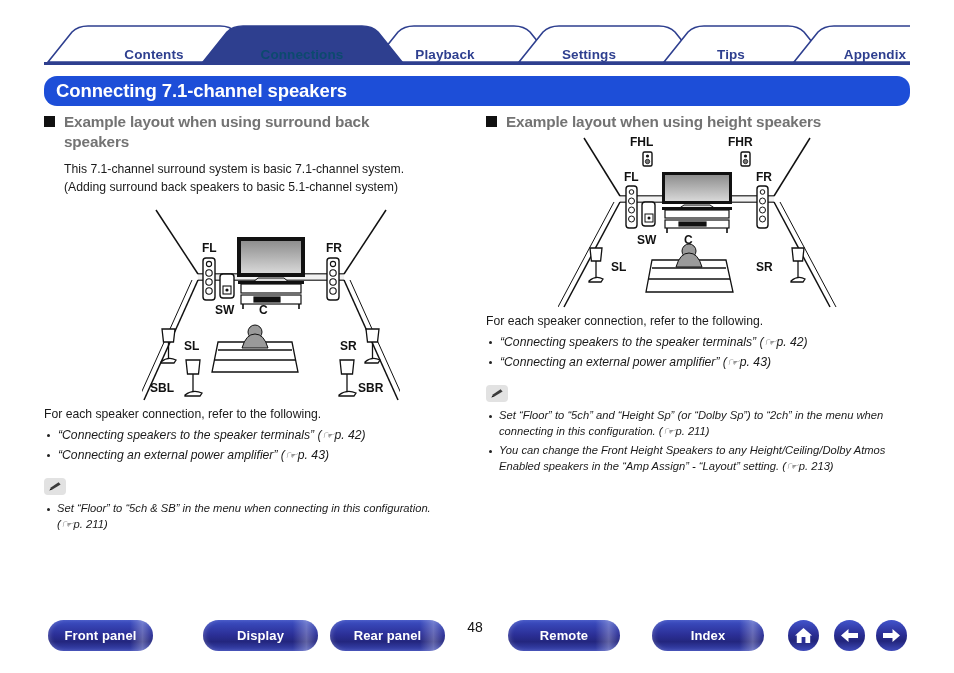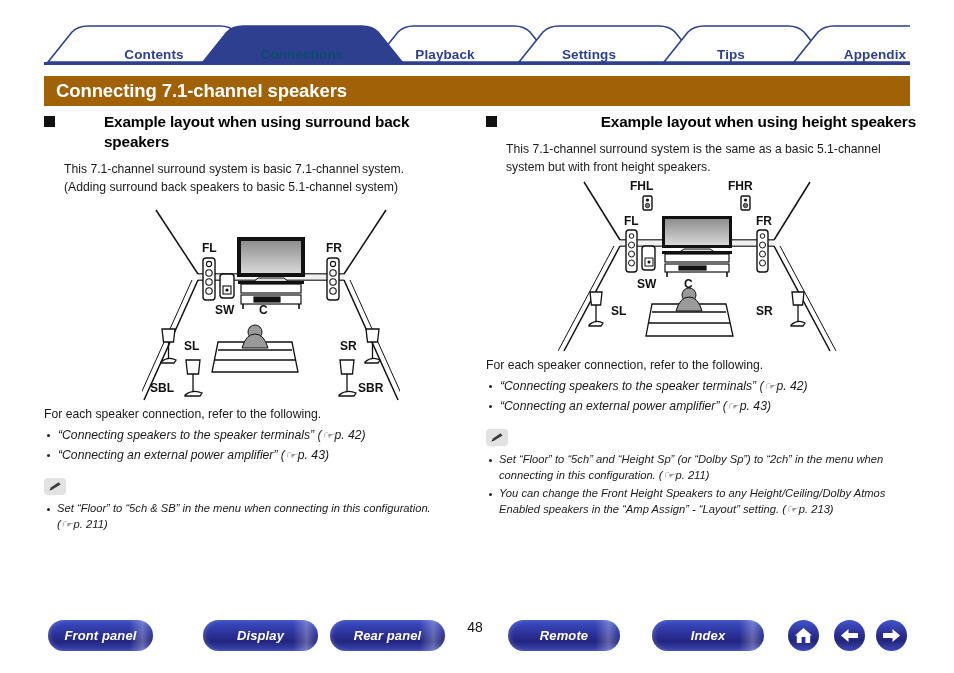--- a/index.html
+++ b/index.html
@@ -37,22 +37,22 @@
     left: 44px; top: 62px;
     width: 866px; height: 3px;
     background: #2e3f8f;
   }
 
   
   .title-banner {
     position: absolute;
     left: 44px; top: 76px;
     width: 866px; height: 30px;
-    background: #a16207;
-    display: flex; align-items: center;
+    background: #1d4ed8;
+    display: flex; align-items: center; border-radius: 13px;
   }
   .title-banner .txt {
     margin-left: 12px;
     font-size: 18.5px;
     font-weight: bold;
     color: #ffffff;
     letter-spacing: -.1px;
   }
 
   
@@ -61,22 +61,21 @@
   .col-right { left: 486px; width: 430px; }
 
   .h2 {
     display: flex;
     align-items: flex-start;
     gap: 9px;
     font-size: 15.3px;
     font-weight: bold;
     line-height: 1.32;
     letter-spacing: -.15px;
-    color: #000000;
-    justify-content: space-between;
+    color: #737373;
   }
   .h2-sq {
     width: 11px; height: 11px;
     background: #111;
     flex: none;
     margin-top: 4px;
   }
   .h2-txt { max-width: 370px; }
 
   .intro {
@@ -138,21 +137,21 @@
     padding-left: 13px;
     margin-top: 3px;
   }
   ul.note-bullets li::before { top: 7px; }
 
   
   .diagram { margin-top: 6px; }
   .diagram svg { display: block; }
 
   
-  .footer { position: absolute; left: 0; top: 615px; width: 954px; height: 58px; font-style: italic; }
+  .footer { position: absolute; left: 0; top: 615px; width: 954px; height: 58px; }
   .pill {
     position: absolute;
     height: 31px;
     border-radius: 16px;
     background:
       linear-gradient(to right,
         rgba(255,255,255,0) 0%, rgba(255,255,255,0) 78%,
         rgba(255,255,255,.28) 90%, rgba(255,255,255,0) 100%),
       linear-gradient(to bottom, #3c4fc4 0%, #2b2f96 48%, #23267e 70%, #3a46b4 100%);
     color: #fff;
@@ -347,24 +346,20 @@
   </ul>
 </div>
 
 <div class="col col-right">
 
   <div class="h2">
     <span class="h2-sq"></span>
     <span class="h2-txt">Example layout when using height speakers</span>
   </div>
 
-  <div class="intro">
-    <div>This 7.1-channel surround system is the same as a basic 5.1-channel</div>
-    <div>system but with front height speakers.</div>
-  </div>
 
   <div class="diagram" style="margin-left:72px;margin-top:2px">
     <svg width="280" height="175" viewBox="0 0 280 175">
       <g fill="none" stroke="#111" stroke-width="1.5">
         <path d="M62,62 L26,4"></path>
         <path d="M216,62 L252,4"></path>
         <path d="M62,62 L216,62"></path>
         <path d="M62,68 L216,68"></path>
         <path d="M62,68 L6,173"></path>
         <path d="M216,68 L272,173"></path>

